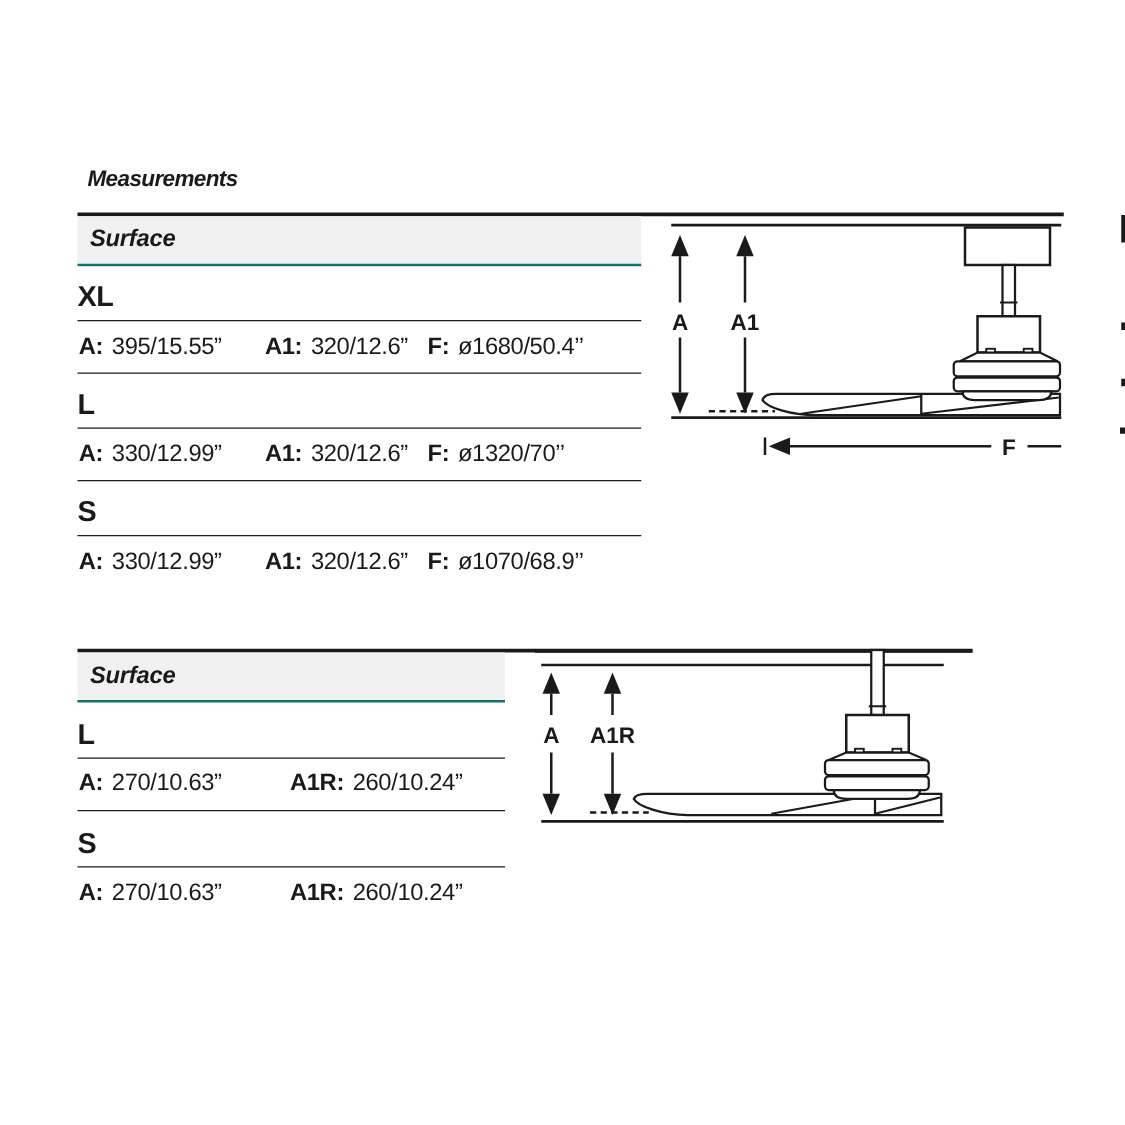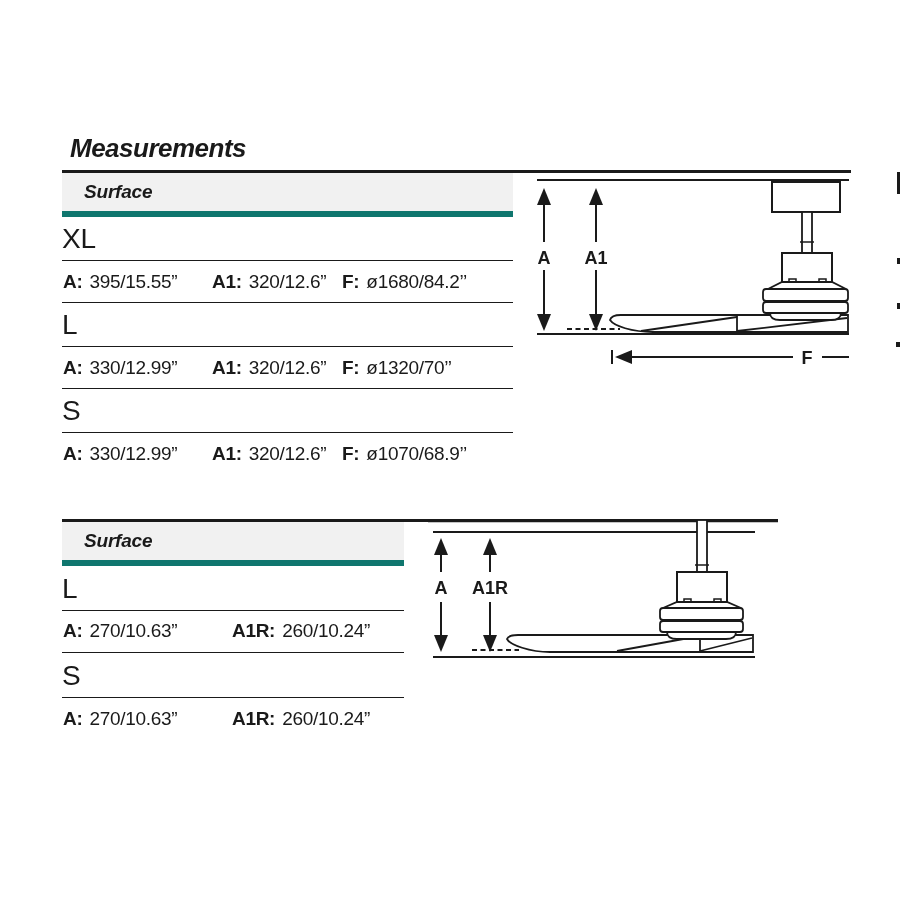--- a/index.html
+++ b/index.html
@@ -1,31 +1,31 @@
 <!DOCTYPE html>
 <html><head>
 <meta charset="utf-8">
 <style>
   html,body{margin:0;padding:0;background:#fff;}
   .page{position:relative;width:900px;height:900px;background:#ffffff;overflow:hidden;
         font-family:"Liberation Sans",sans-serif;color:#1a1a1a;}
-  .title{position:absolute;left:70px;top:133px;font-size:26px;font-weight:bold;
+  .title{position:absolute;left:70px;top:133px;font-size:18px;font-weight:bold;
          font-style:italic;letter-spacing:-0.5px;text-align:center;}
   .rule{position:absolute;background:#1a1a1a;}
   .rule-surface-top{left:62px;top:170px;width:789px;height:3px;}
   .rule-recessed-top{left:62px;top:519px;width:716px;height:2.5px;}
   .tbl{position:absolute;left:62px;}
   .tbl-surface{top:173px;width:451px;}
   .tbl-recessed{top:521.5px;width:342px;}
-  .band{height:38px;background:#f1f1f1;border-bottom:6px solid #0f766e;
-        display:flex;align-items:center;padding-left:22px;box-sizing:content-box;
+  .band{height:38px;background:#f1f1f1;border-bottom:2px solid #0f766e;
+        display:flex;align-items:center;padding-left:10px;box-sizing:content-box;
         font-size:19px;font-weight:bold;font-style:italic;letter-spacing:-0.2px;}
   .size-row{height:44px;border-bottom:1.5px solid #1a1a1a;display:flex;
             align-items:flex-end;padding-bottom:5px;box-sizing:border-box;
-            font-size:28px;font-weight:normal;letter-spacing:-0.3px;text-align:right;}
+            font-size:23px;font-weight:bold;letter-spacing:-0.3px;text-align:right;}
   .rec .size-row{height:45px;}
   .meas-row{height:42px;border-bottom:1.5px solid #1a1a1a;position:relative;
             box-sizing:border-box;font-size:19px;letter-spacing:-0.3px;}
   .meas-row.last{border-bottom:none;}
   .mg{position:absolute;top:50%;transform:translateY(-50%);white-space:nowrap;}
   .mg .lbl{font-weight:bold;margin-right:7px;}
   .g1{left:1px;}
   .tbl-surface .g2{left:138px;margin-left:12px;}
   .tbl-surface .g3{left:280px;}
   .tbl-recessed .g2{left:170px;}
@@ -45,21 +45,21 @@
 
   <div class="rule rule-surface-top"></div>
 
   <div class="tbl tbl-surface">
     <div class="band">Surface</div>
 
     <div class="size-row">XL</div>
     <div class="meas-row">
       <span class="mg g1"><span class="lbl">A:</span><span class="val">395/15.55”</span></span>
       <span class="mg g2"><span class="lbl">A1:</span><span class="val">320/12.6”</span></span>
-      <span class="mg g3"><span class="lbl">F:</span><span class="val">ø1680/84.2’’</span></span>
+      <span class="mg g3"><span class="lbl">F:</span><span class="val">ø1680/50.4’’</span></span>
     </div>
 
     <div class="size-row">L</div>
     <div class="meas-row">
       <span class="mg g1"><span class="lbl">A:</span><span class="val">330/12.99”</span></span>
       <span class="mg g2"><span class="lbl">A1:</span><span class="val">320/12.6”</span></span>
       <span class="mg g3"><span class="lbl">F:</span><span class="val">ø1320/70’’</span></span>
     </div>
 
     <div class="size-row">S</div>

